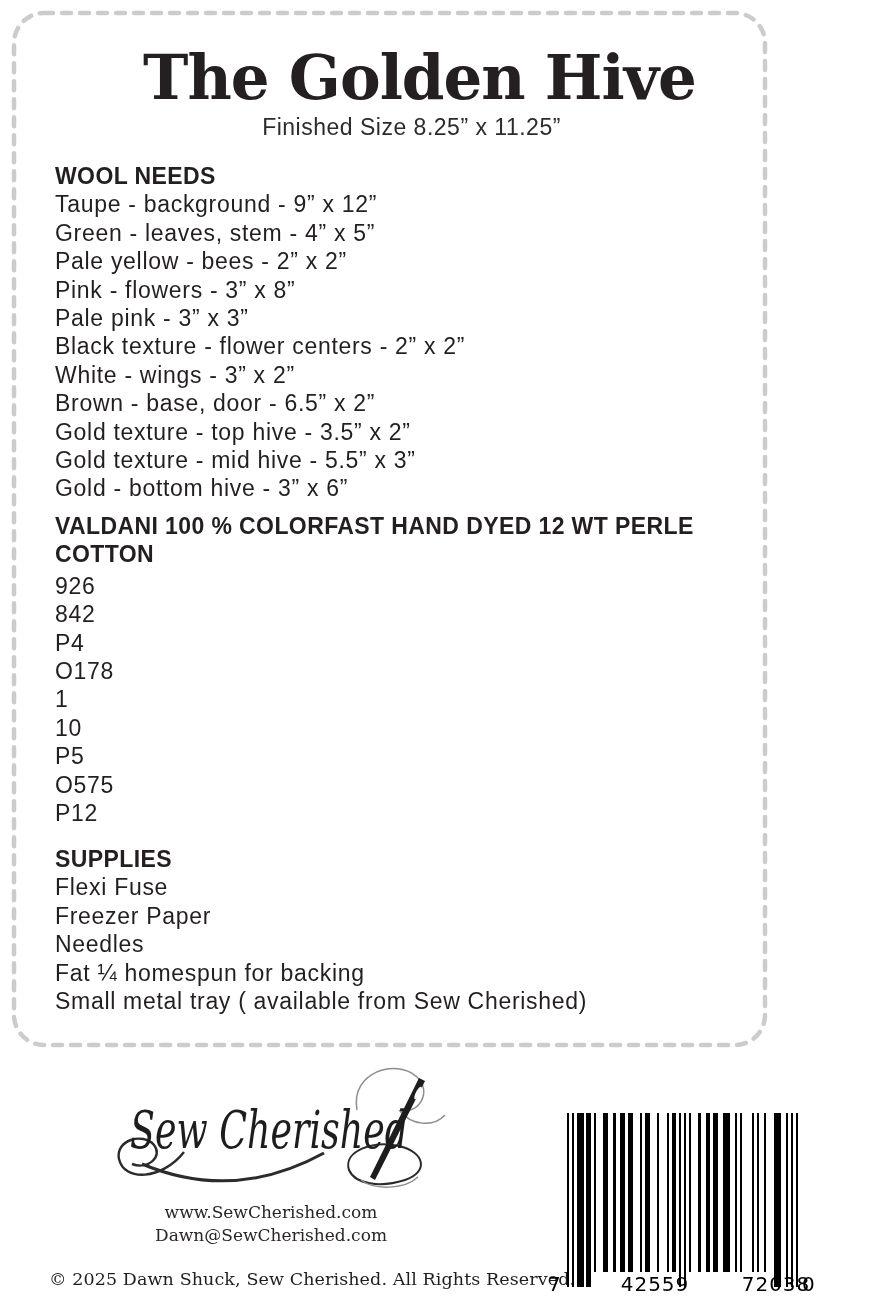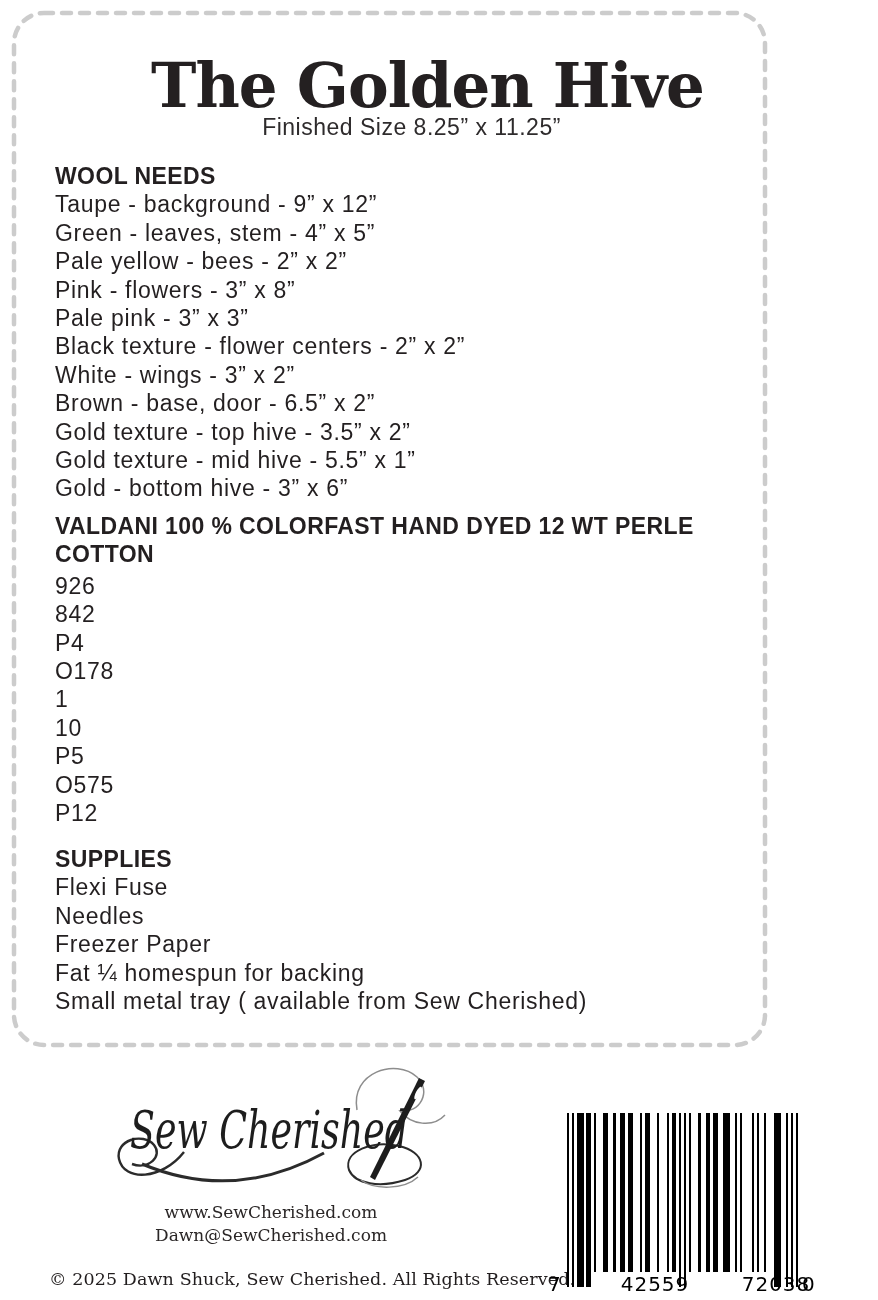--- a/index.html
+++ b/index.html
@@ -16,21 +16,21 @@
   
   .box {
     position: absolute;
     left: 11px; top: 10px;
     width: 757px; height: 1038px;
   }
   .box-border { position: absolute; left: 0; top: 0; }
 
   .title {
     position: absolute; left: 44px; top: 24px; width: 713px;
-    margin: 16px;
+    margin: 8px;
     text-align: center;
     font-family: "DejaVu Serif", serif;
     font-size: 61px;
     font-weight: 600;
     letter-spacing: -1px;
     color: #242021;
   }
   .subtitle {
     position: absolute; left: 44px; top: 104px; width: 713px;
     text-align: center;
@@ -111,21 +111,21 @@
       <div>
           <div class="line">Taupe - background - 9” x 12”</div>
           <div class="line">Green - leaves, stem - 4” x 5”</div>
           <div class="line">Pale yellow - bees - 2” x 2”</div>
           <div class="line">Pink - flowers - 3” x 8”</div>
           <div class="line">Pale pink - 3” x 3”</div>
           <div class="line">Black texture - flower centers - 2” x 2”</div>
           <div class="line">White - wings - 3” x 2”</div>
           <div class="line">Brown - base, door - 6.5” x 2”</div>
           <div class="line">Gold texture - top hive - 3.5” x 2”</div>
-          <div class="line">Gold texture - mid hive - 5.5” x 1”</div>
+          <div class="line">Gold texture - mid hive - 5.5” x 3”</div>
           <div class="line">Gold - bottom hive - 3” x 6”</div>
         </div>
     </section>
 
     <section class="sec" id="sec-valdani">
       <h2>VALDANI 100 % COLORFAST HAND DYED 12 WT PERLE COTTON</h2>
       <div>
           <div class="line">926</div>
           <div class="line">842</div>
           <div class="line">P4</div>
@@ -135,22 +135,22 @@
           <div class="line">P5</div>
           <div class="line">O575</div>
           <div class="line">P12</div>
         </div>
     </section>
 
     <section class="sec" id="sec-supplies">
       <h2>SUPPLIES</h2>
       <div>
           <div class="line">Flexi Fuse</div>
+          <div class="line">Freezer Paper</div>
           <div class="line">Needles</div>
-          <div class="line">Freezer Paper</div>
           <div class="line">Fat ¼ homespun for backing</div>
           <div class="line">Small metal tray ( available from Sew Cherished)</div>
         </div>
     </section>
   </div>
 
   <div class="logo">
     <svg width="336" height="140" viewBox="0 0 336 140" aria-hidden="true">
       <g fill="none" stroke="#2b2b2b">
 

